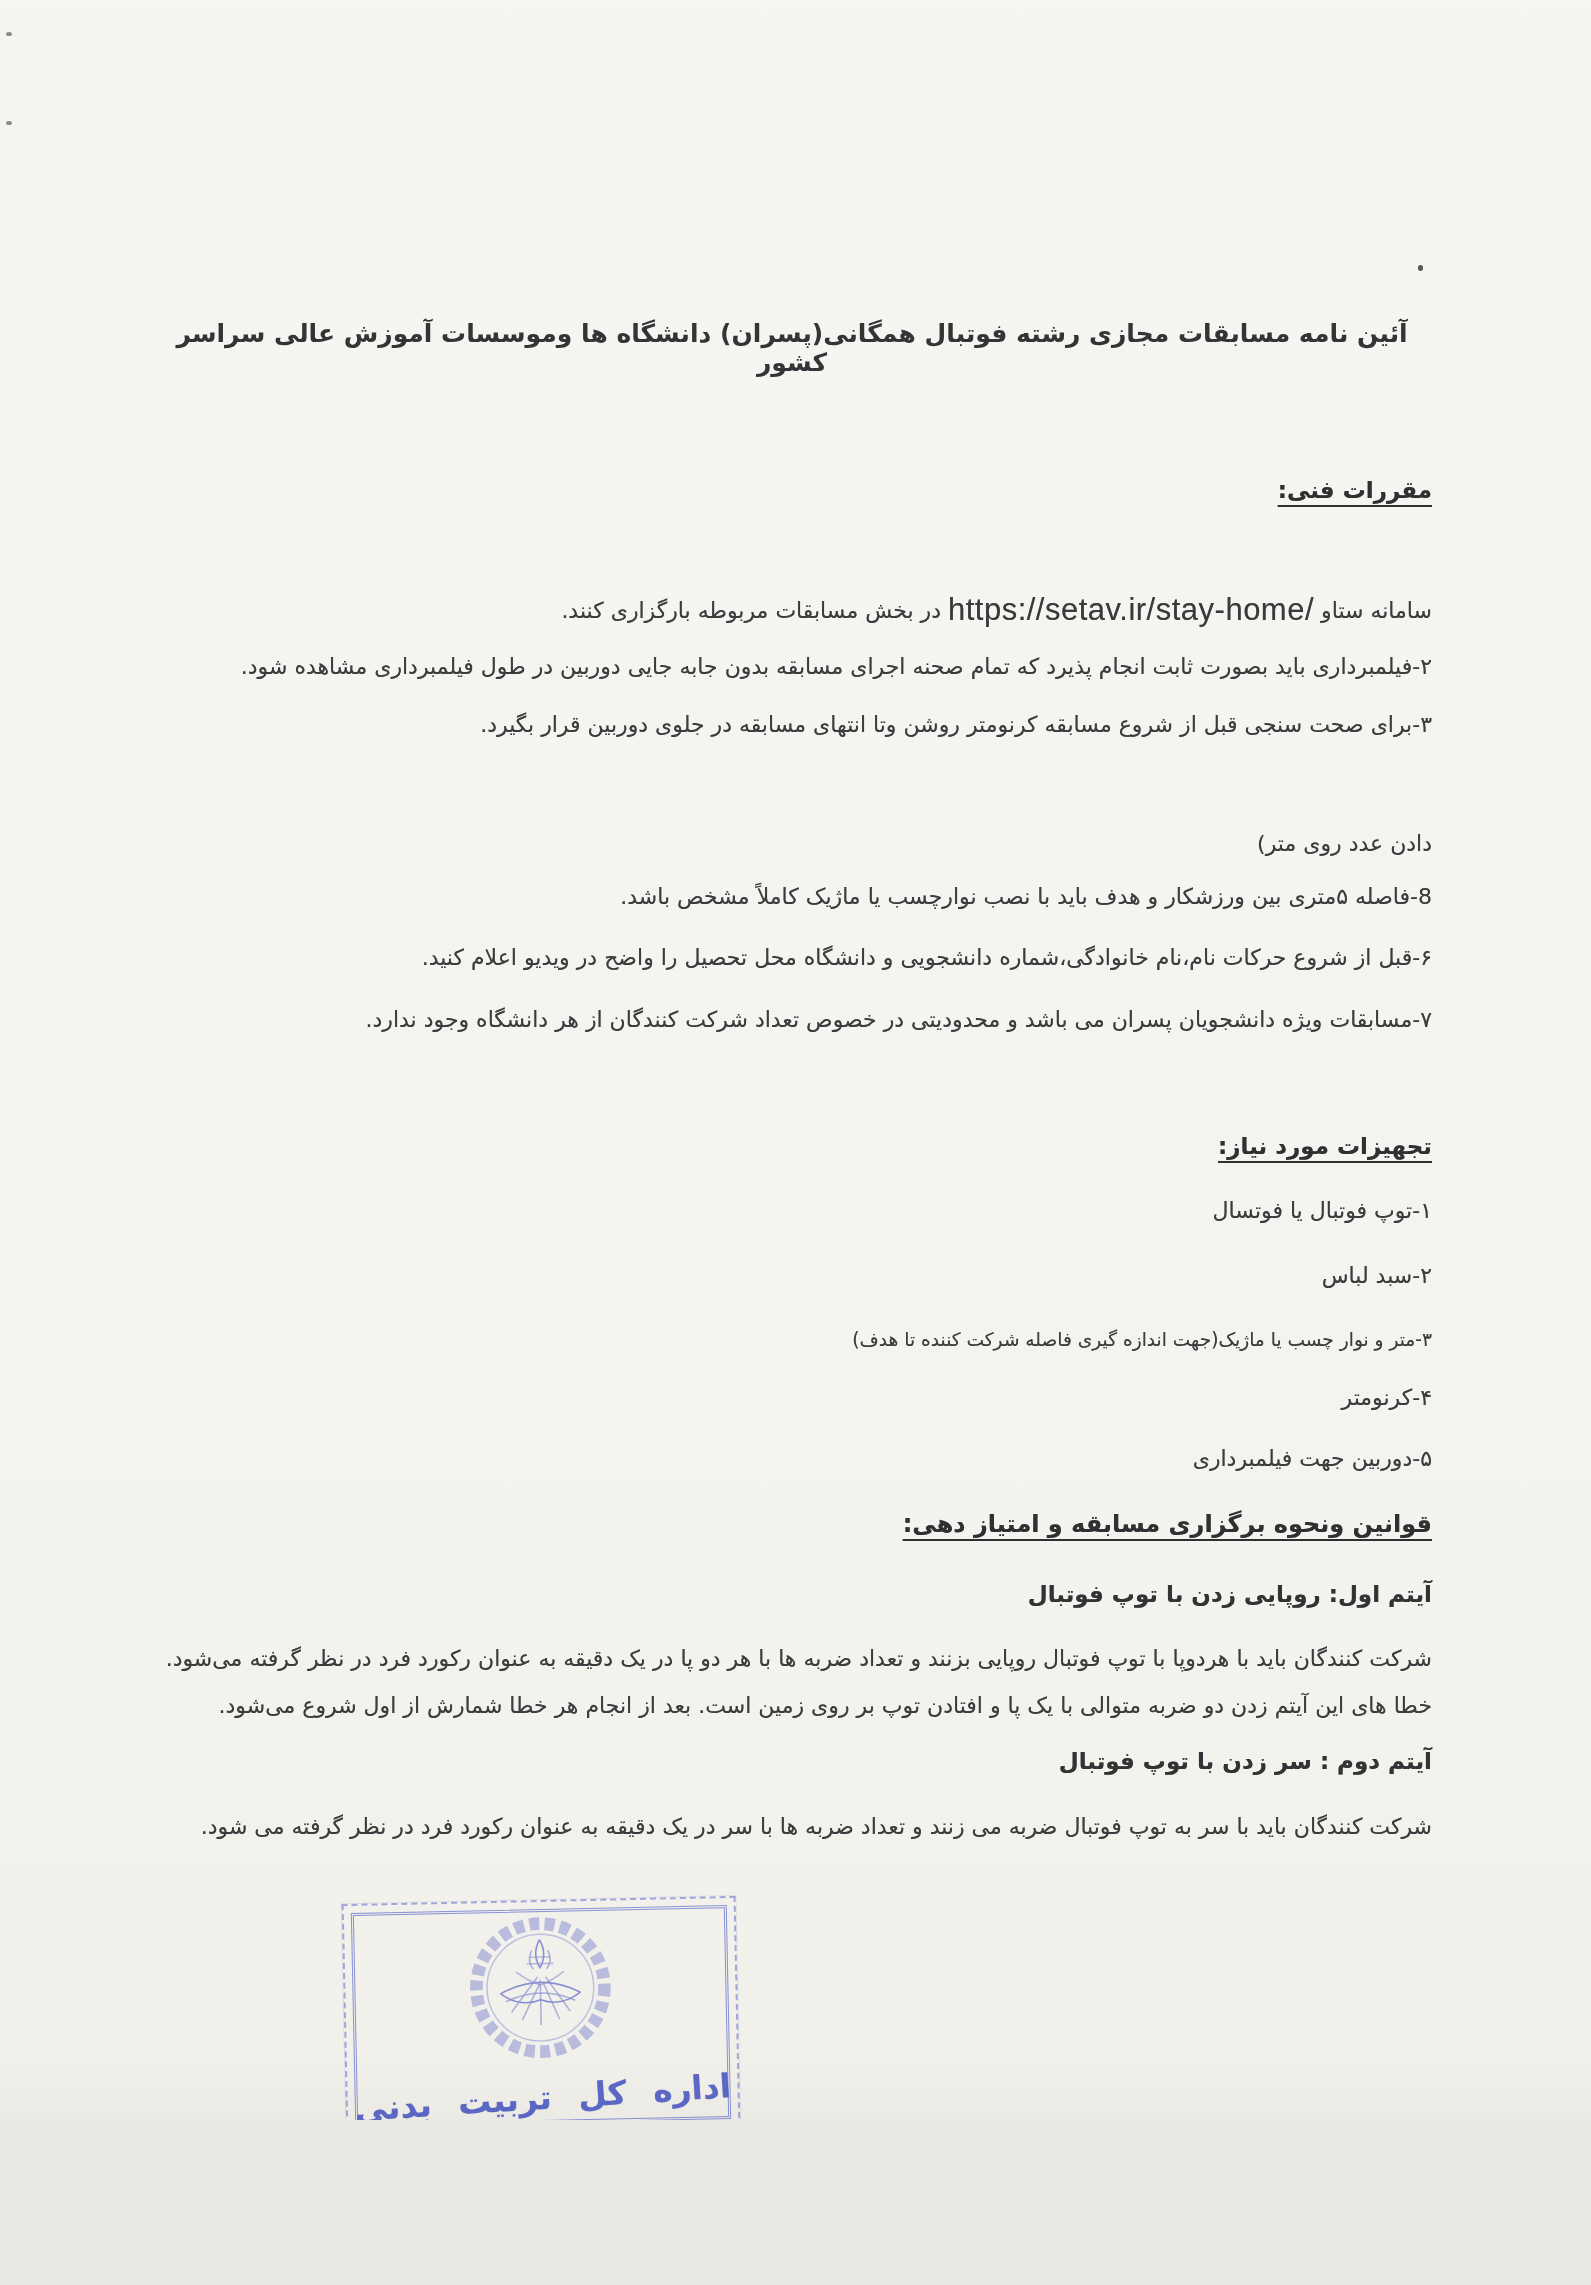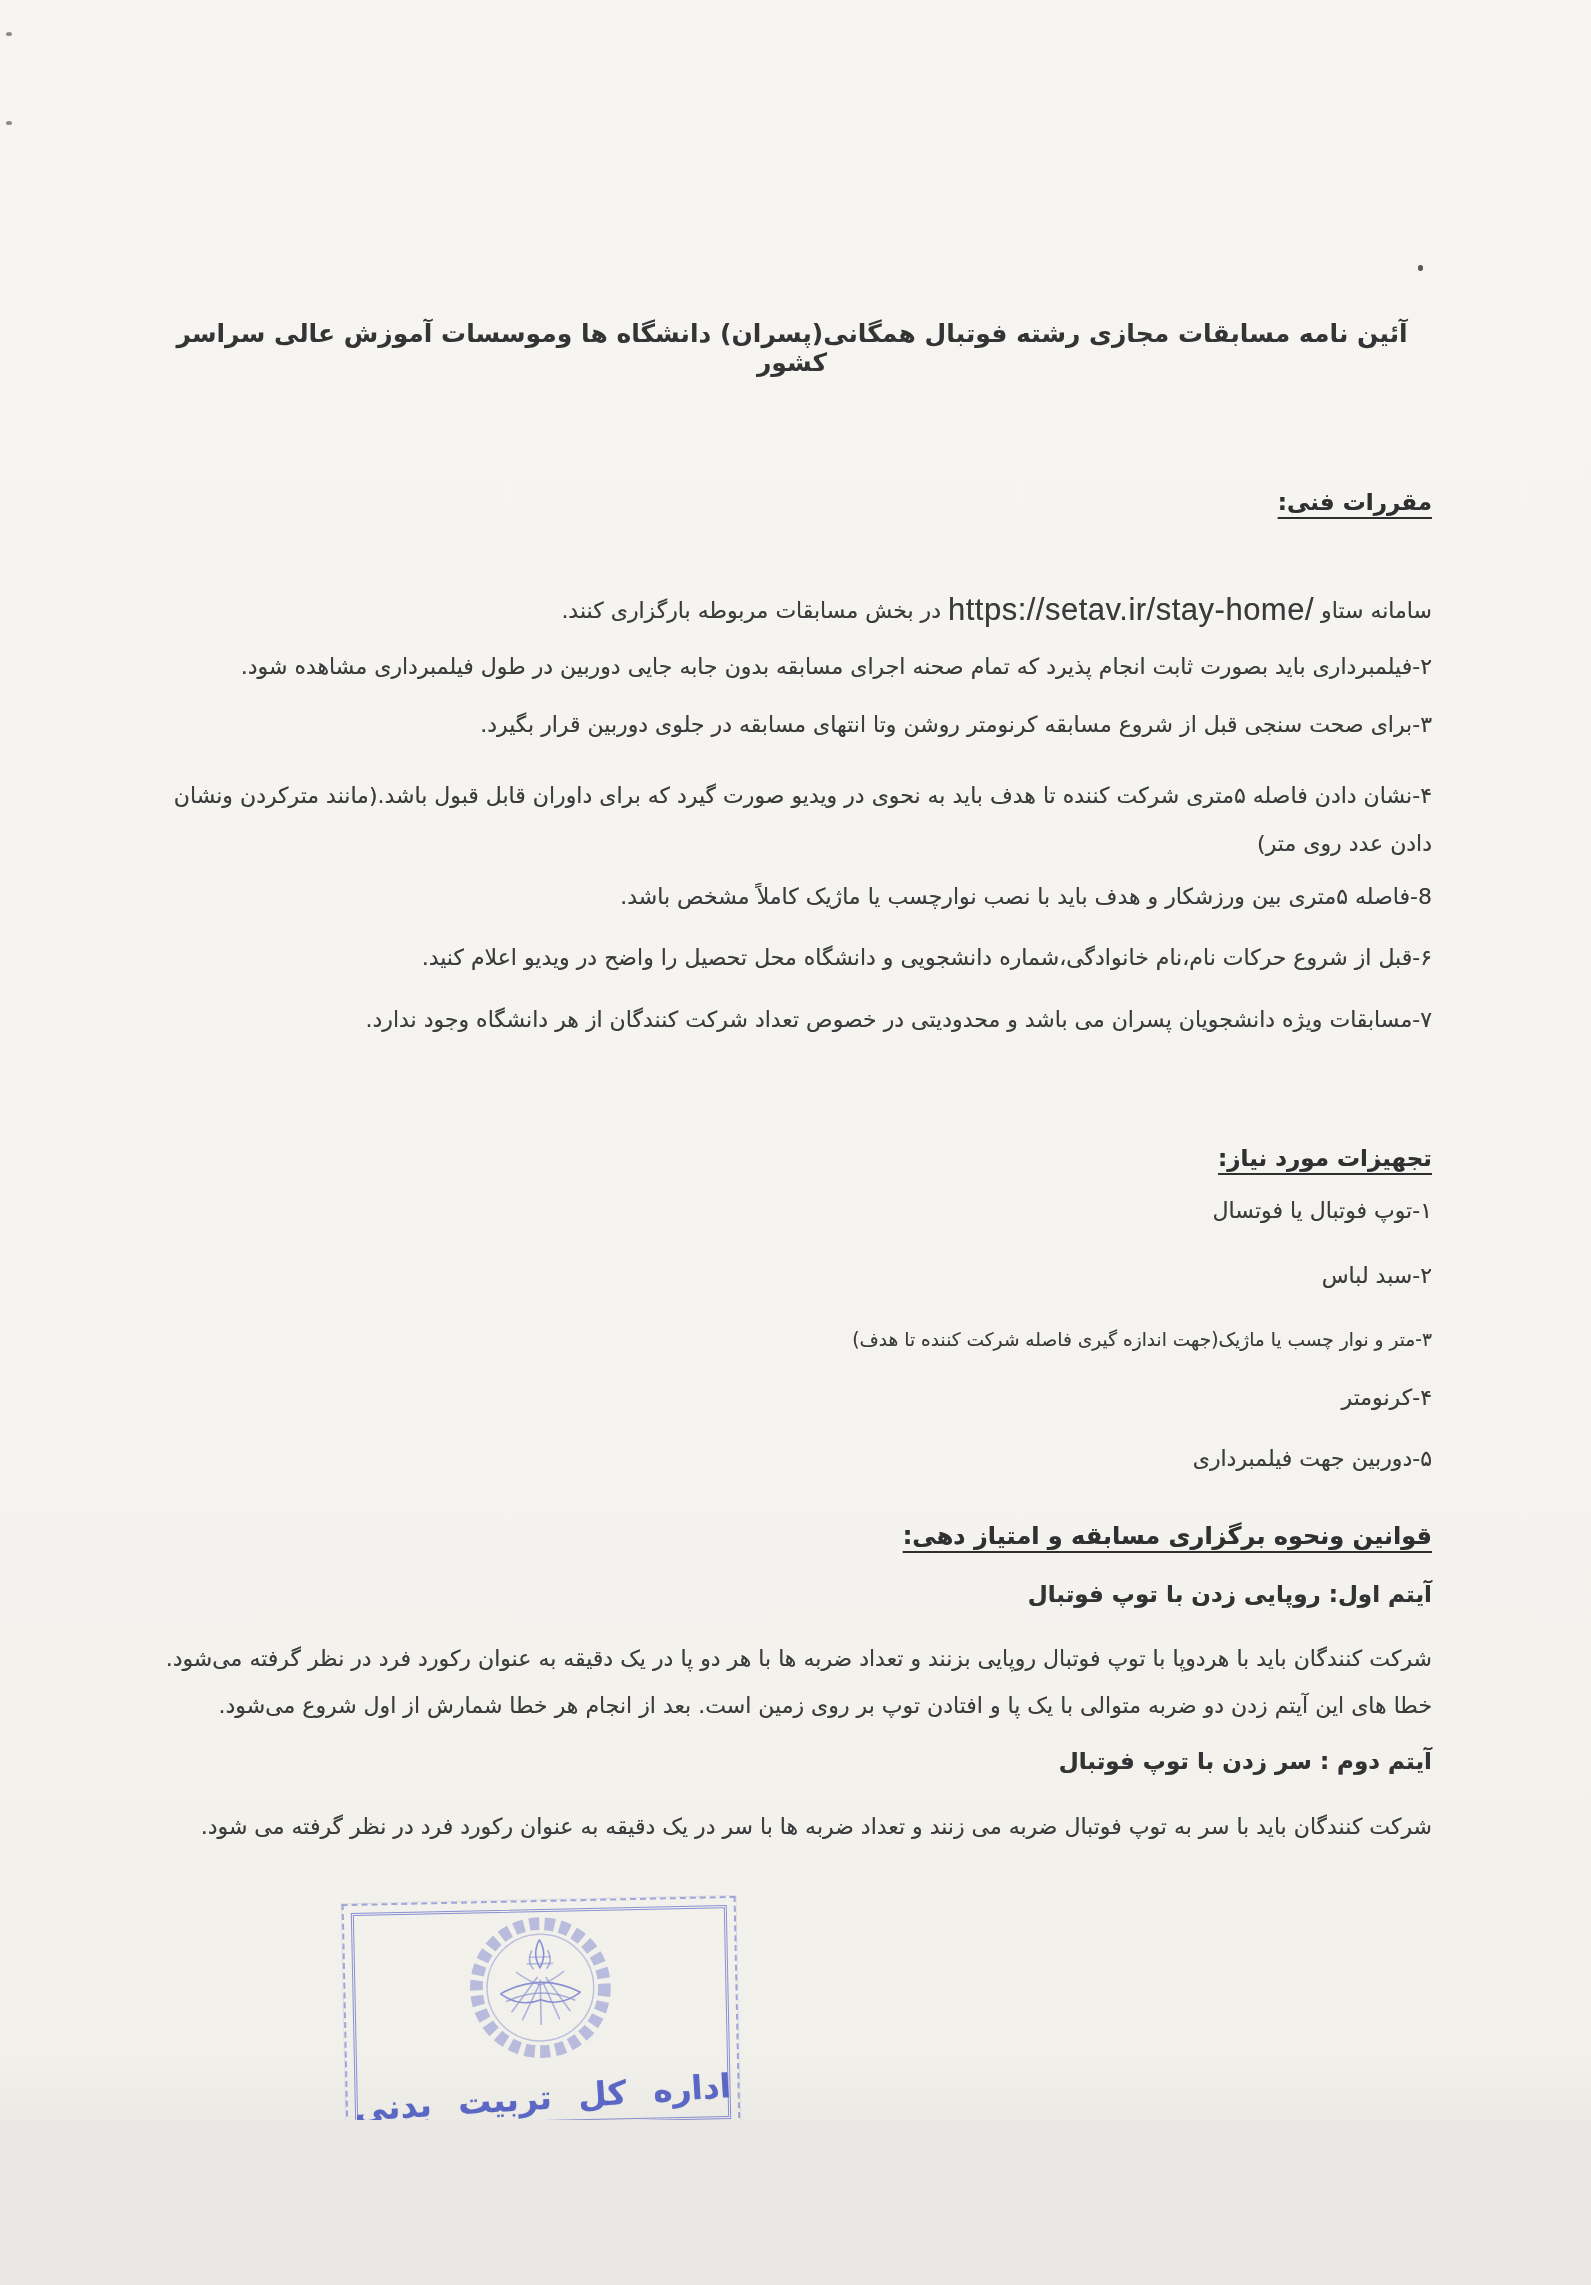--- a/index.html
+++ b/index.html
@@ -14,21 +14,21 @@
     overflow:hidden;
   }
   .content{position:absolute;right:159px;left:153px;top:0;}
   .abs{position:absolute;right:0;left:0;}
   .doc-text{font-size:22px;line-height:32px;text-align:right;
     text-shadow:0 0 0.6px rgba(70,70,72,.55);}
   .two-line{line-height:48px;}
   .doc-title{font-weight:bold;font-size:25px;text-align:center;color:#343436;}
   .h-underline{font-weight:bold;font-size:23px;color:#303032;
     text-decoration:underline;text-underline-offset:6.5px;
-    text-decoration-thickness:1.9px;text-shadow:0 0 0.6px rgba(60,60,62,.6);margin-top:12px;}
+    text-decoration-thickness:1.9px;text-shadow:0 0 0.6px rgba(60,60,62,.6);}
   .h-bold{font-weight:bold;font-size:23px;color:#333335;
     text-shadow:0 0 0.6px rgba(60,60,62,.6);}
   .small-line{font-size:18.6px;}
   .url-latin{direction:ltr;unicode-bidi:isolate;display:inline-block;
     font-family:"Liberation Sans",sans-serif;font-size:31px;font-weight:400;
     color:#3a3a3c;transform:translateY(1.9px);letter-spacing:0.5px;}
   
   .stamp{
     position:absolute;left:345px;top:1900px;width:390px;height:228px;
     transform:rotate(-1.2deg);
@@ -110,21 +110,21 @@
     <div class="abs p-t1 doc-text two-line">
       <br>
       <span>سامانه ستاو </span><span class="url-latin">https://setav.ir/stay-home/</span><span> در بخش مسابقات مربوطه بارگزاری کنند.</span>
     </div>
 
     <div class="abs p-t2 doc-text">۲-فیلمبرداری باید بصورت ثابت انجام پذیرد که تمام صحنه اجرای مسابقه بدون جابه جایی دوربین در طول فیلمبرداری مشاهده شود.</div>
 
     <div class="abs p-t3 doc-text">۳-برای صحت سنجی قبل از شروع مسابقه کرنومتر روشن وتا انتهای مسابقه در جلوی دوربین قرار بگیرد.</div>
 
     <div class="abs p-t4 doc-text two-line">
-      <span>۴-نشان دادن فاصله ۵متری شرکت کننده تا هدف باید به نحوی در ویدیو صورت گیرد که برای داوران قابل قبول باشد.(مانند مترکردن ونشان</span><br>
+      <br>
       <span>دادن عدد روی متر)</span>
     </div>
 
     <div class="abs p-t5 doc-text">8-فاصله ۵متری بین ورزشکار و هدف باید با نصب نوارچسب  یا ماژیک کاملاً مشخص باشد.</div>
 
     <div class="abs p-t6 doc-text">۶-قبل از شروع حرکات نام،نام خانوادگی،شماره دانشجویی و دانشگاه محل تحصیل را واضح در ویدیو اعلام کنید.</div>
 
     <div class="abs p-t7 doc-text">۷-مسابقات ویژه دانشجویان  پسران می باشد و محدودیتی در خصوص تعداد شرکت کنندگان از هر دانشگاه وجود ندارد.</div>
 
     <div class="abs p-h-eq h-underline">تجهیزات مورد نیاز:</div>

